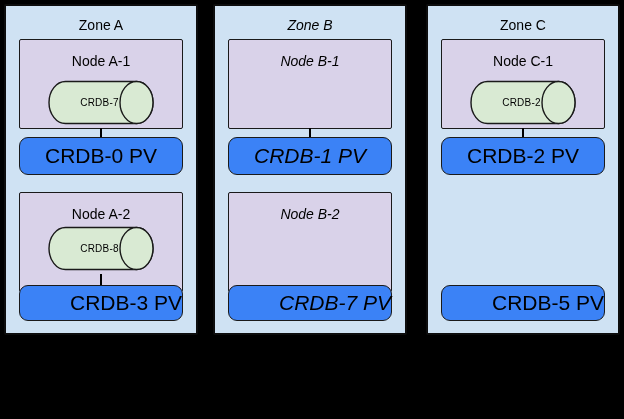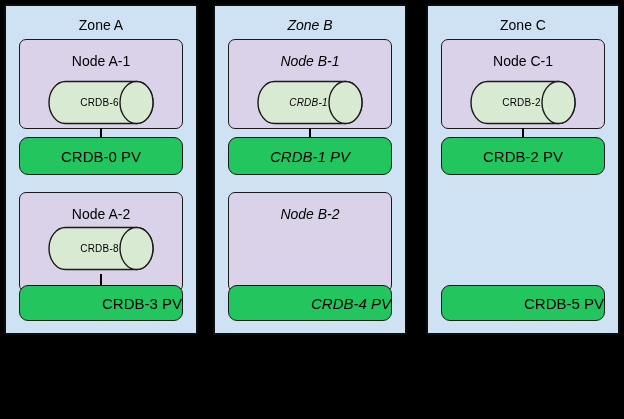--- a/index.html
+++ b/index.html
@@ -31,21 +31,21 @@
     text-align: center;
     font-size: 14px;
     line-height: 16px;
   }
 
   .node {
     position: absolute;
     left: 13px; right: 13px;
     background: #d9d2e9;
     border: 1.4px solid #1a1a1a;
-    border-radius: 7px;
+    border-radius: 2px;
   }
   .node1 { top: 33px;  height: 90px; }
   .node2 { top: 186px; height: 100px; }
 
   .node-label {
     position: absolute;
     top: 13px; left: 0; width: 100%;
     text-align: center;
     font-size: 14px;
     line-height: 16px;
@@ -75,45 +75,45 @@
     width: 2px;
     background: #000;
     left: calc(50% - 1px);
   }
   .conn1 { top: 122px; height: 10px; }
   .conn2 { top: 268px; height: 12px; }
 
   .pv {
     position: absolute;
     left: 13px; right: 13px;
-    background: #22c55e;
+    background: #3b82f6;
     border: 1.4px solid #1a1a1a;
     border-radius: 9px;
     display: flex; align-items: center; justify-content: center;
-    font-size: 15px;
+    font-size: 21px;
   }
   .pv1 { top: 131px; height: 38px; }
   .pv2 { top: 279px; height: 36px; justify-content: flex-end; }
 </style>
 </head>
 <body>
 
 <div class="canvas">
 
   <div class="zone zone-a">
     <div class="zone-label">Zone A</div>
 
     <div class="node node1">
       <div class="node-label">Node A-1</div>
       <div class="pod pod1">
         <svg viewBox="0 0 107 45">
           <path class="shape" d="M18 1.5 H89 A16.5 21 0 0 1 89 43.5 H18 A16.5 21 0 0 1 18 1.5 Z"></path>
           <ellipse class="shape" cx="89" cy="22.5" rx="16.5" ry="21"></ellipse>
         </svg>
-        <div class="pod-label">CRDB-6</div>
+        <div class="pod-label">CRDB-7</div>
       </div>
     </div>
     <div class="connector conn1"></div>
     <div class="pv pv1">
       <span>CRDB-0 PV</span>
     </div>
 
     <div class="node node2">
       <div class="node-label">Node A-2</div>
       <div class="pod pod2">
@@ -128,38 +128,31 @@
     <div class="pv pv2">
       <span>CRDB-3 PV</span>
     </div>
   </div>
 
   <div class="zone zone-b">
     <div class="zone-label">Zone B</div>
 
     <div class="node node1">
       <div class="node-label">Node B-1</div>
-      <div class="pod pod1">
-        <svg viewBox="0 0 107 45">
-          <path class="shape" d="M18 1.5 H89 A16.5 21 0 0 1 89 43.5 H18 A16.5 21 0 0 1 18 1.5 Z"></path>
-          <ellipse class="shape" cx="89" cy="22.5" rx="16.5" ry="21"></ellipse>
-        </svg>
-        <div class="pod-label">CRDB-1</div>
-      </div>
     </div>
     <div class="connector conn1"></div>
     <div class="pv pv1">
       <span>CRDB-1 PV</span>
     </div>
 
     <div class="node node2">
       <div class="node-label">Node B-2</div>
     </div>
     <div class="pv pv2">
-      <span>CRDB-4 PV</span>
+      <span>CRDB-7 PV</span>
     </div>
   </div>
 
   <div class="zone zone-c">
     <div class="zone-label">Zone C</div>
 
     <div class="node node1">
       <div class="node-label">Node C-1</div>
       <div class="pod pod1">
         <svg viewBox="0 0 107 45">

